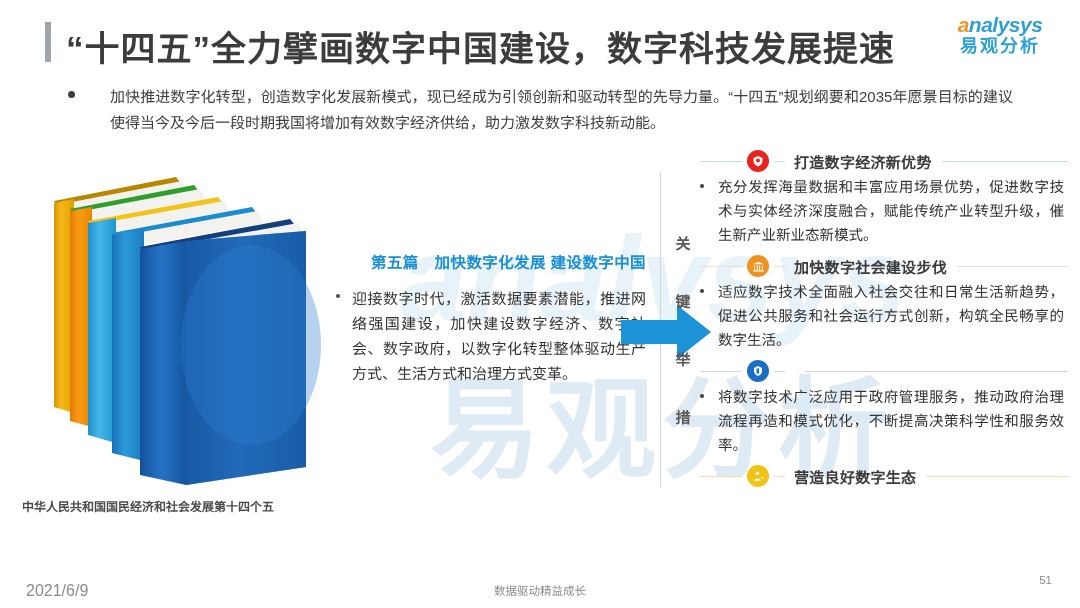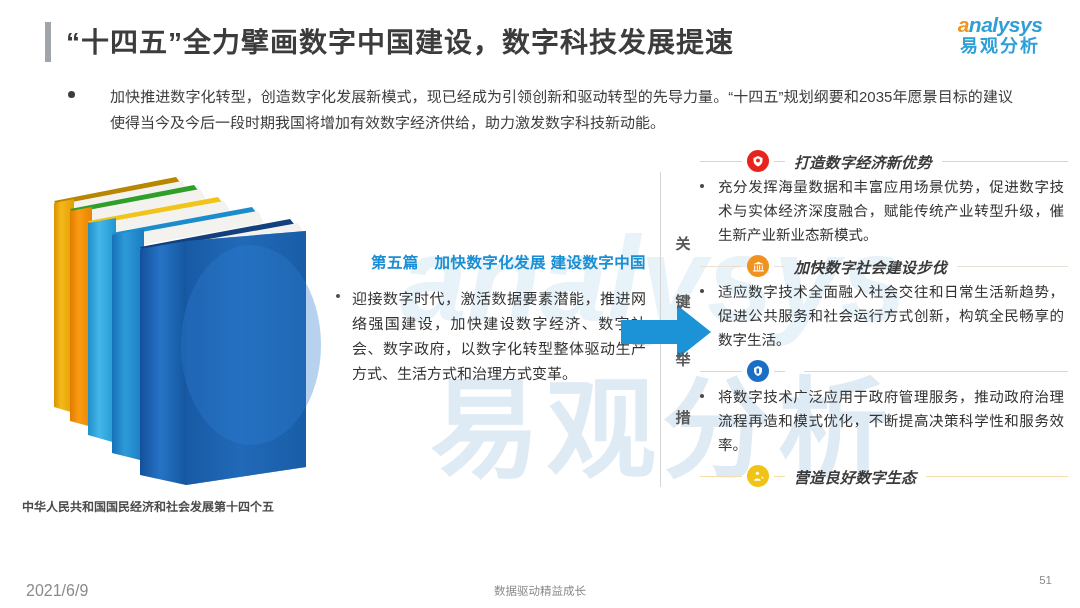--- a/index.html
+++ b/index.html
@@ -28,21 +28,21 @@
   .wm-en{
     position:absolute;left:150px;top:-40px;
     font-size:120px;color:#e3f0f8;opacity:.85;
     font-weight:bold;white-space:nowrap;font-style:italic;
   }
 
   
   .title-bar{position:absolute;left:45px;top:22px;width:6px;height:40px;background:#9fa5ab;z-index:5;}
   .page-title{
     position:absolute;left:66px;top:20px;z-index:5;
-    font-size:28px;font-weight:bold;color:#3c3c3c;
+    font-size:35px;font-weight:bold;color:#3c3c3c;
     letter-spacing:1px;white-space:nowrap;
   }
   .logo{position:absolute;right:20px;top:14px;z-index:6;text-align:center;width:120px;}
   .logo-en{display:block;font-size:21px;font-weight:bold;color:#2f9fd8;font-style:italic;line-height:1.05;letter-spacing:-.5px;}
   .logo-en .a-mark{color:#f0931f;}
   .logo-cn{display:block;font-size:18px;font-weight:bold;color:#2f9fd8;letter-spacing:2px;line-height:1.2;}
 
   
   .intro{position:absolute;left:68px;top:84px;width:945px;z-index:5;display:flex;}
   .intro-dot{width:22px;flex:0 0 22px;padding-top:7px;}
@@ -83,21 +83,21 @@
   .sec-head{display:flex;align-items:center;height:26px;}
   .sec-line{height:1px;flex:0 0 auto;}
   .sec-line.l{width:42px;margin-right:5px;}
   .sec-line.s{width:11px;margin-left:5px;margin-right:9px;}
   .sec-line.r{flex:1 1 auto;margin-left:10px;}
   .sec-icon{
     width:22px;height:22px;border-radius:50%;
     flex:0 0 22px;display:flex;align-items:center;justify-content:center;
     color:#fff;font-size:12px;line-height:1;
   }
-  .sec-title{font-size:15px;font-weight:bold;color:#3b3b3b;white-space:nowrap;letter-spacing:.3px;font-style:italic;}
+  .sec-title{font-size:15px;font-weight:bold;color:#3b3b3b;white-space:nowrap;letter-spacing:.3px;}
   .sec-body{display:flex;margin-top:1px;}
   .sec-dot{width:18px;flex:0 0 18px;padding-top:9px;}
   .sec-dot i{display:block;width:3.5px;height:3.5px;border-radius:50%;background:#4a4a4a;}
   .sec-text{font-size:14.5px;line-height:24px;color:#333;text-align:justify;padding-right:4px;}
 
   
   .footer{position:absolute;left:0;bottom:0;width:1080px;height:34px;z-index:5;}
   .f-date{position:absolute;left:26px;top:8px;font-size:16px;color:#8b8b8b;}
   .f-center{position:absolute;left:0;right:0;top:8px;text-align:center;font-size:11.5px;color:#8b8b8b;}
   .f-page{position:absolute;right:28px;top:0;font-size:11.5px;color:#8b8b8b;}

